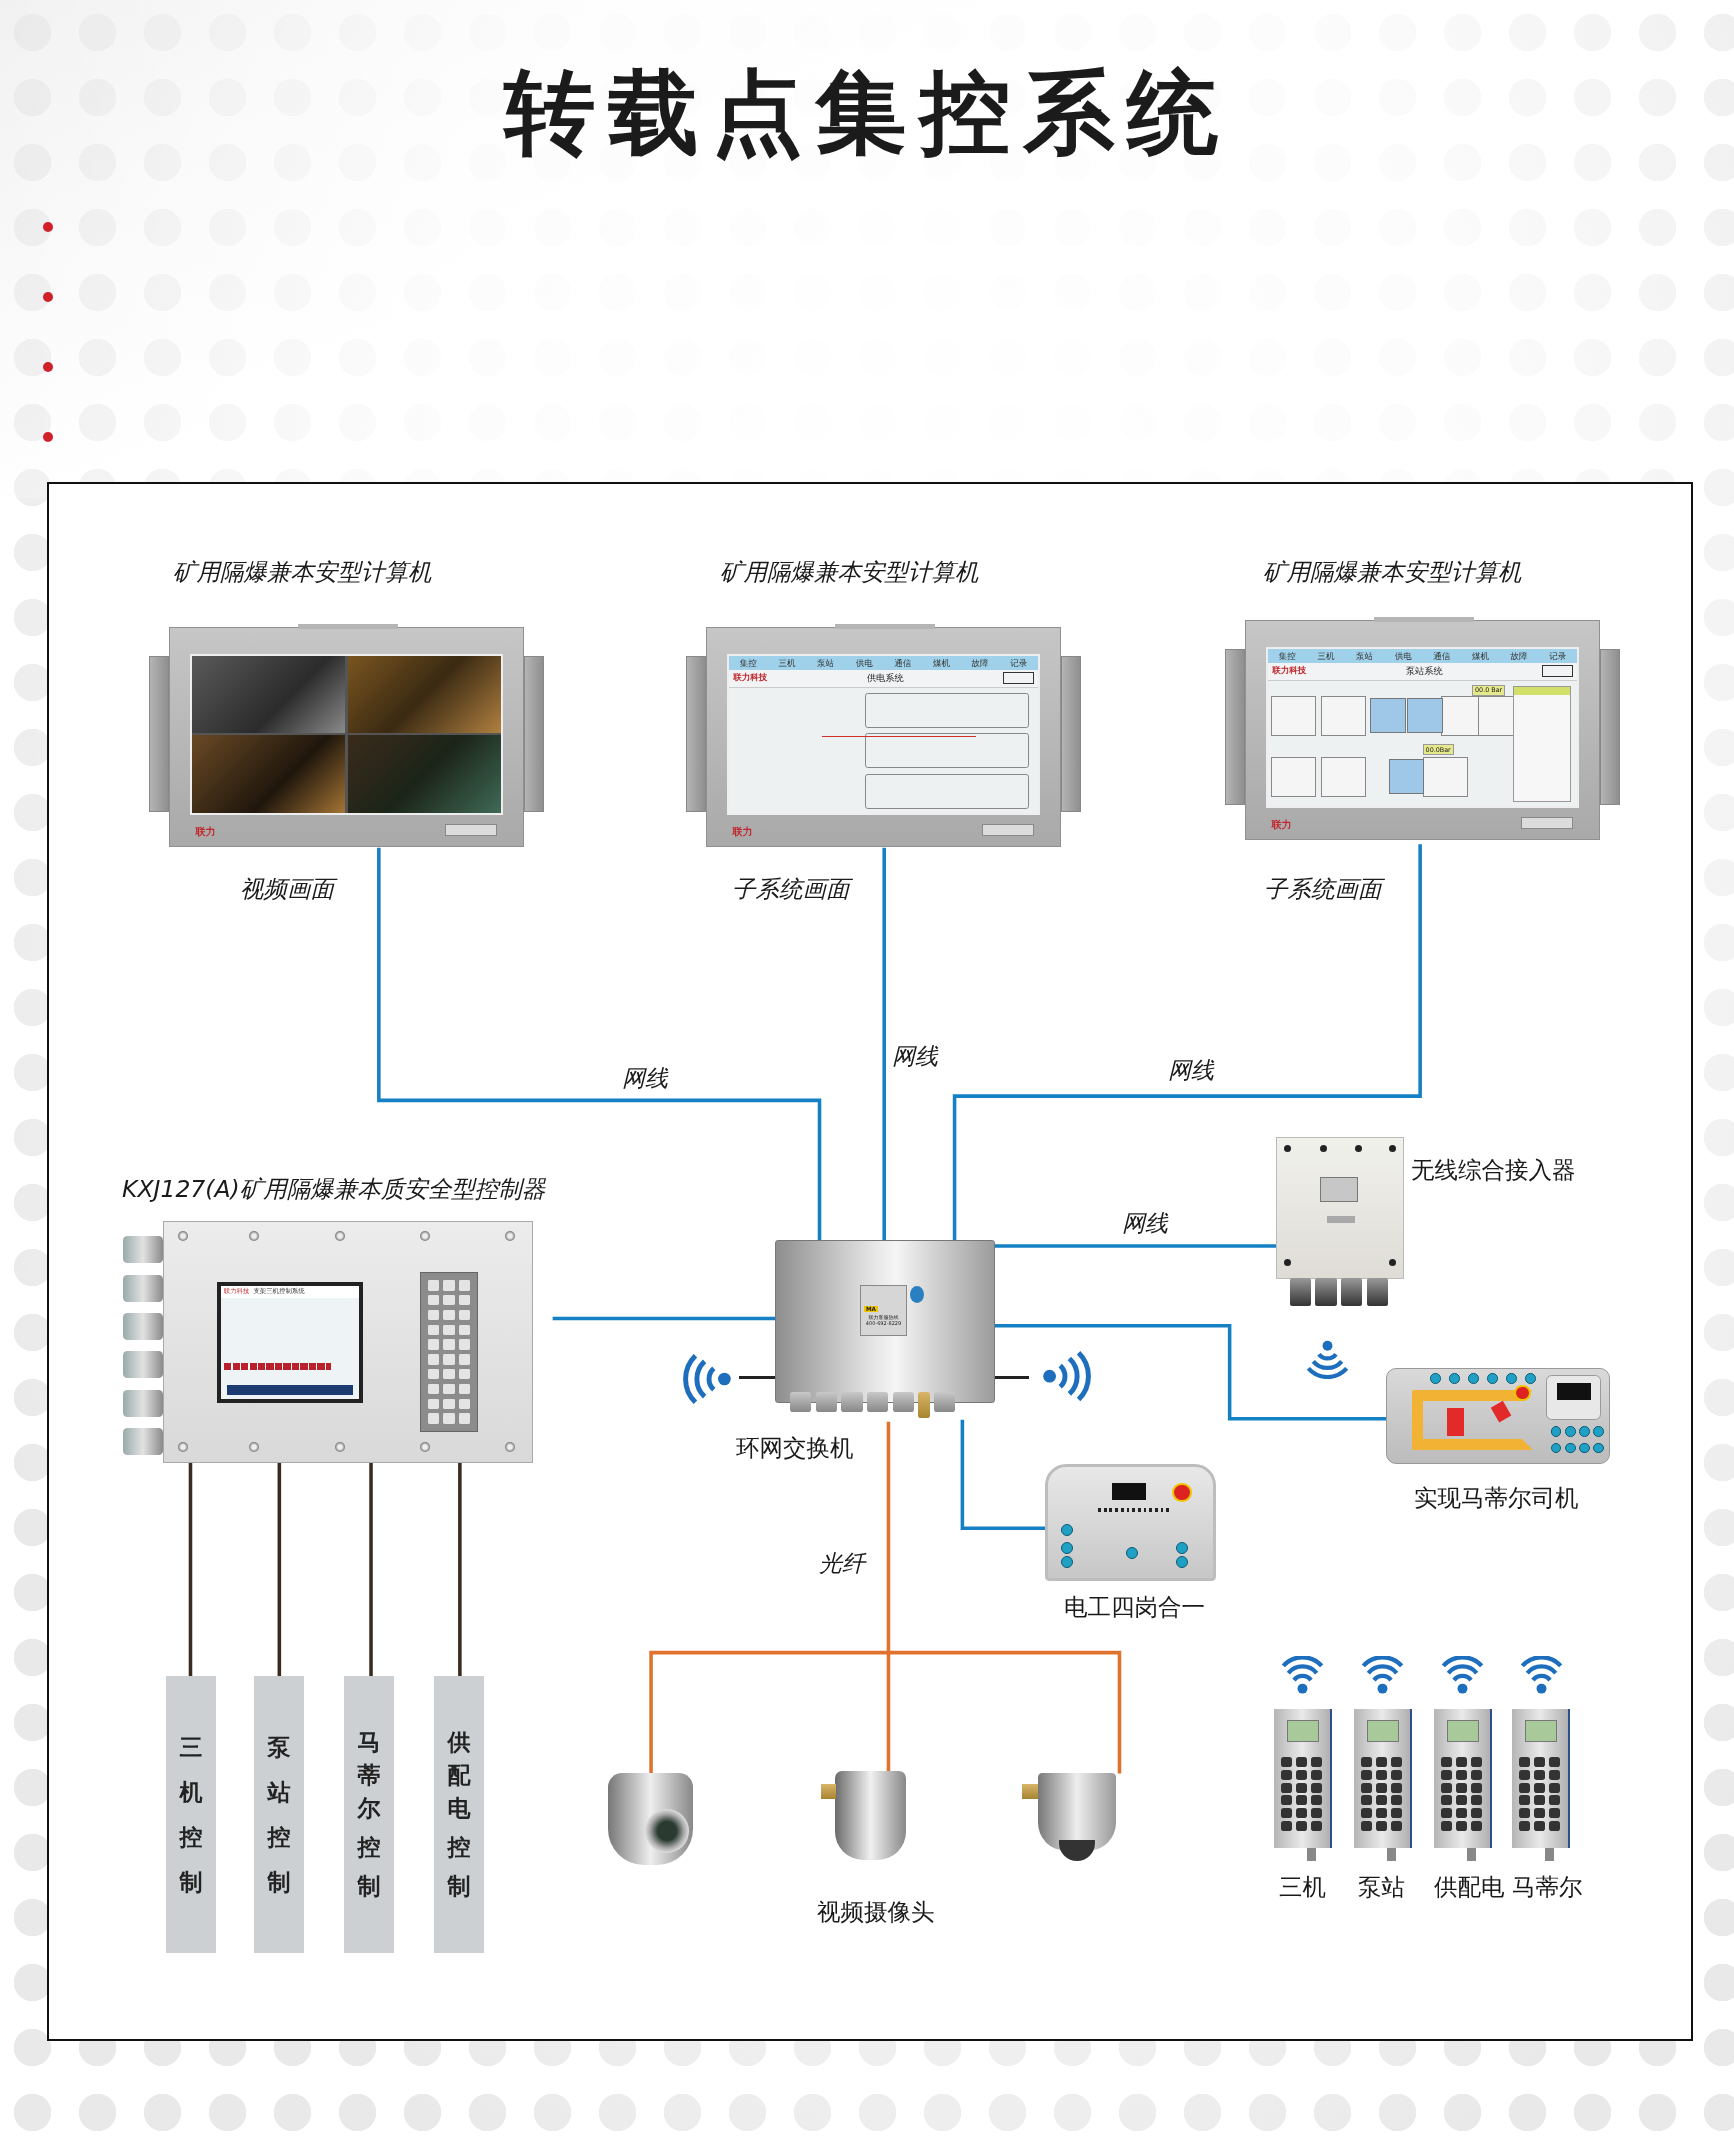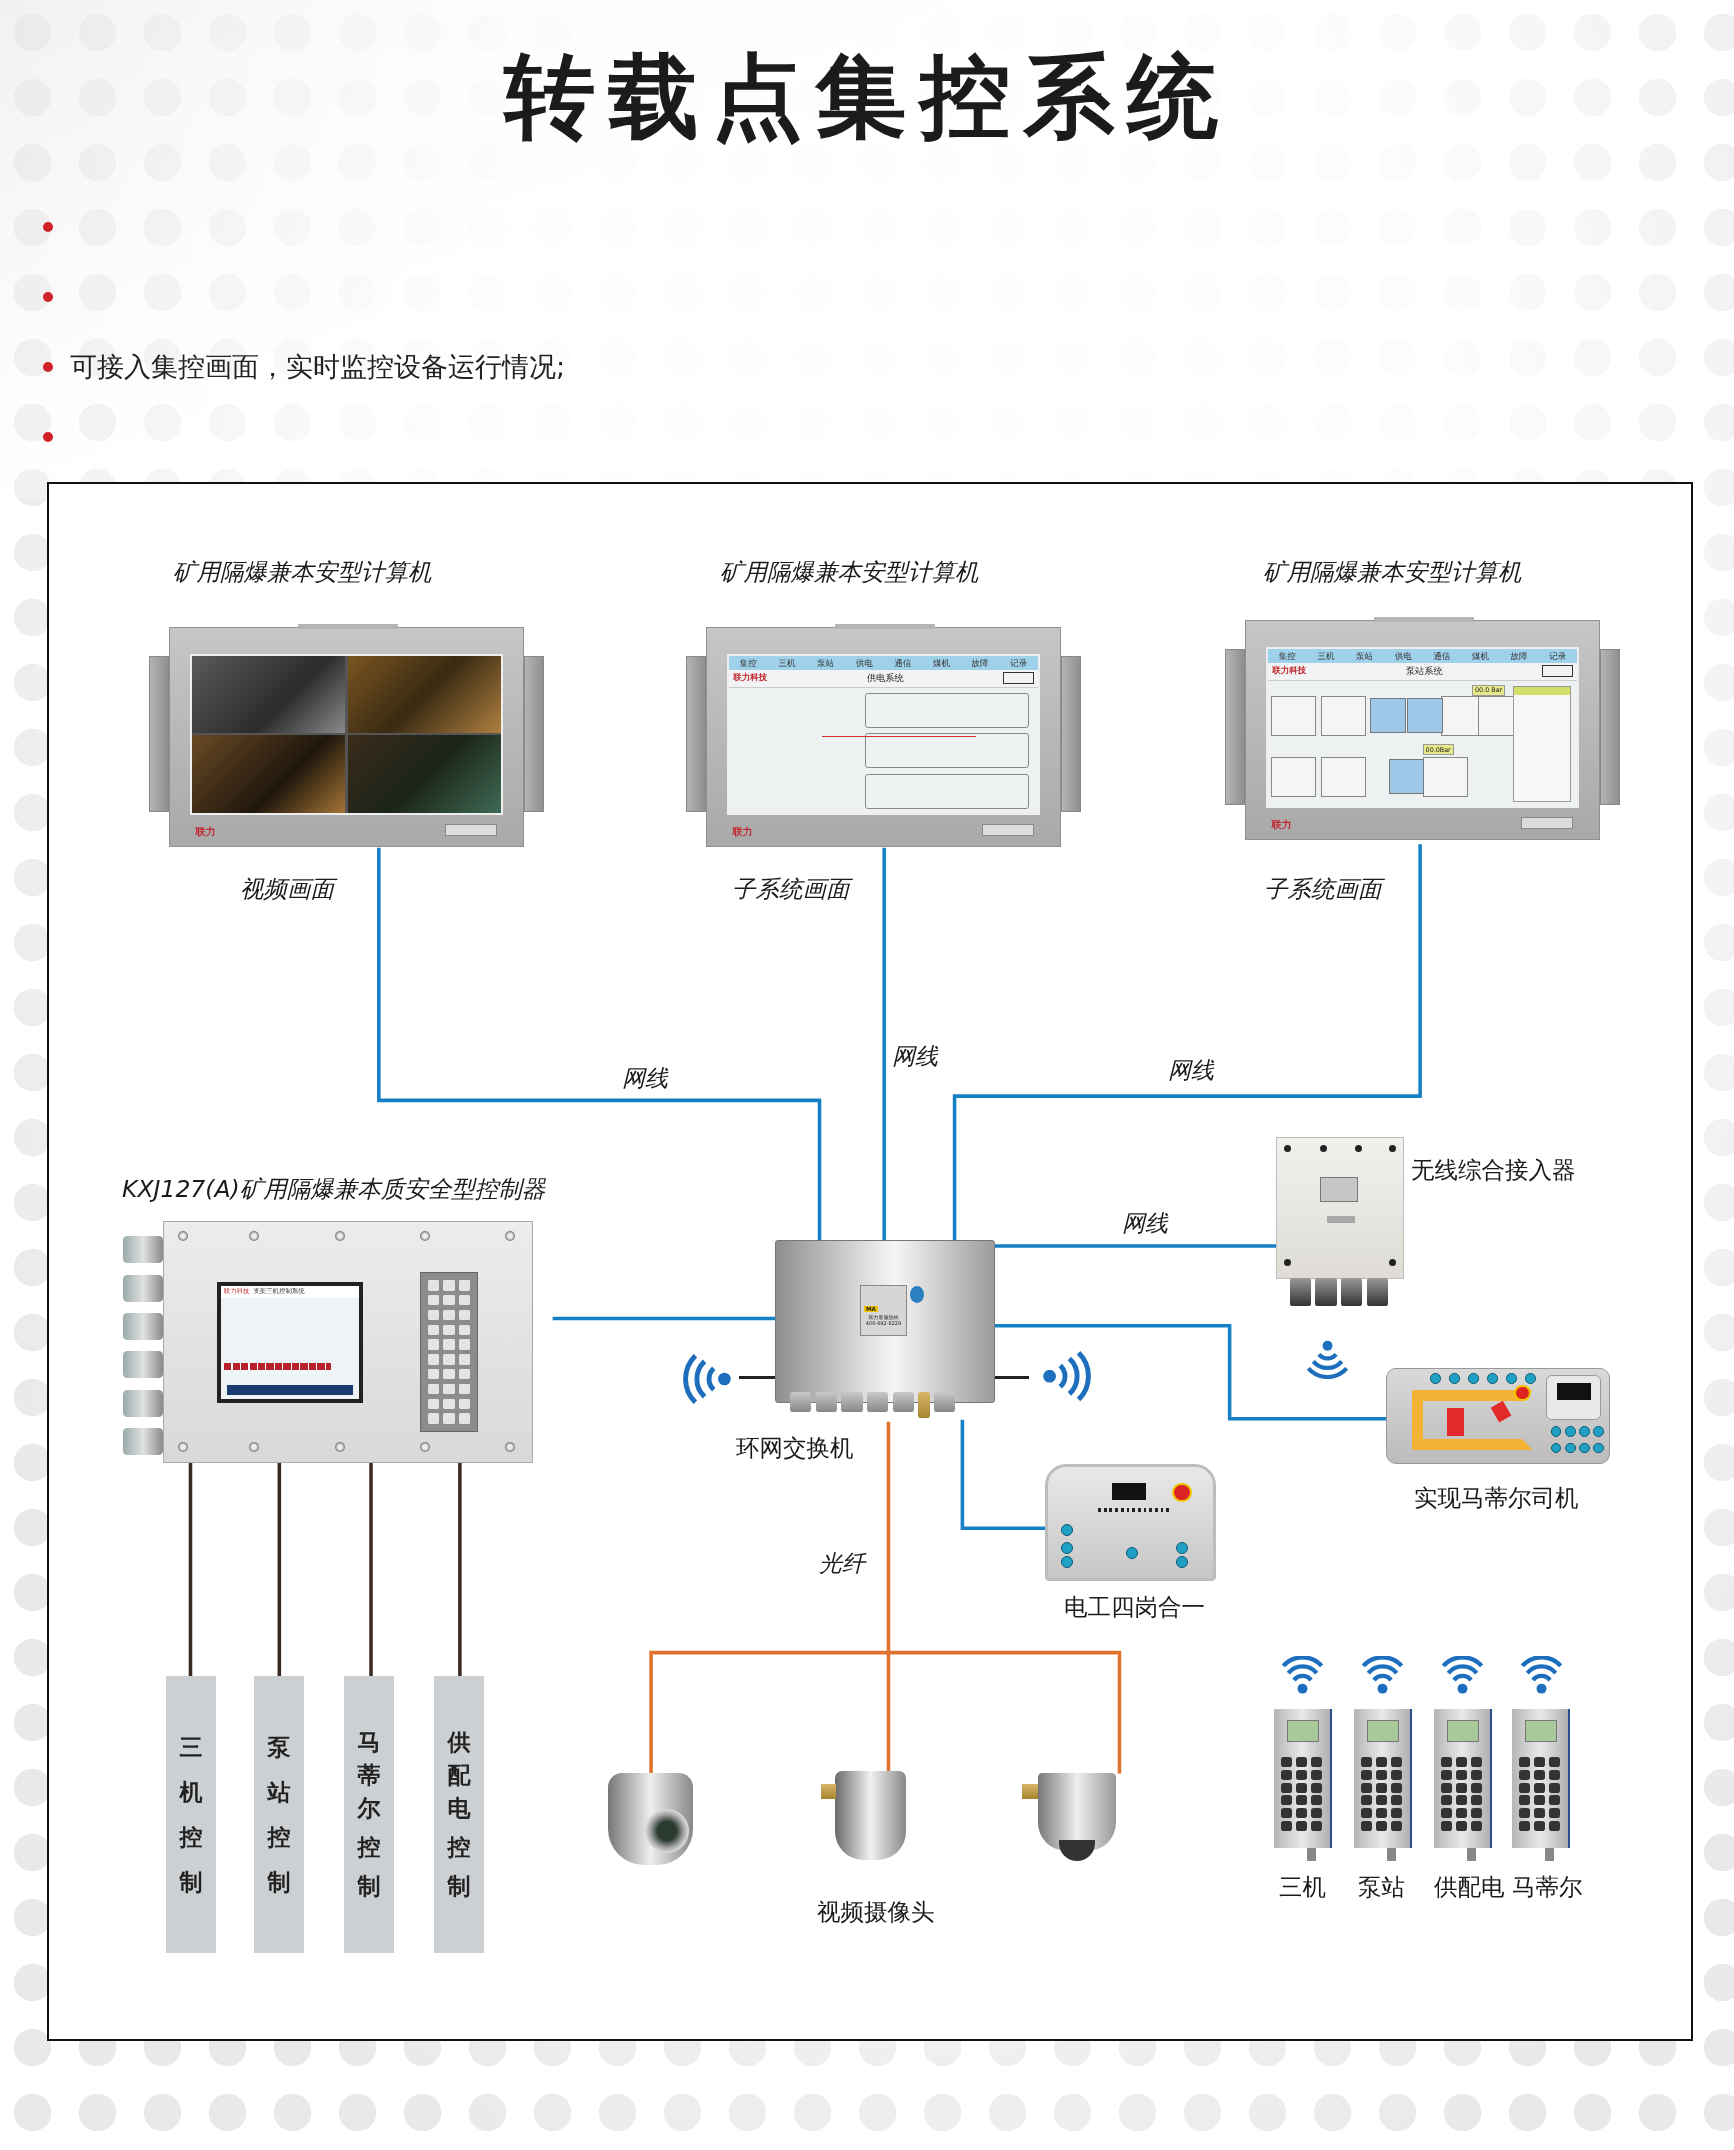--- a/index.html
+++ b/index.html
@@ -162,32 +162,31 @@
   .wifi { position: absolute; z-index: 4; }
   .caption { position: absolute; font-size: 23.5px; z-index: 4; white-space: nowrap; }
 </style>
 </head>
 <body>
 
 <div class="bg-dots"></div>
 <div class="bg-fade-tl"></div>
 <div class="bg-white-center"></div>
 
-<h1 class="title" style="margin:0;">转载点集控系统</h1>
+<h1 class="title" style="margin:16px;">转载点集控系统</h1>
 
 <div class="bullets">
   <div class="bullet">
       <span class="dot" style="background: rgb(208, 32, 42);"></span>
     </div>
   <div class="bullet">
       <span class="dot" style="background: rgb(208, 32, 42);"></span>
     </div>
   <div class="bullet">
       <span class="dot" style="background: rgb(208, 32, 42);"></span>
-      <span>可接入集控画面，实时监控设备运行情况;</span>
     </div>
   <div class="bullet">
       <span class="dot" style="background: rgb(208, 32, 42);"></span>
     </div>
 </div>
 
 <div class="frame"></div>
 
 <svg class="lines" viewBox="0 0 2441 3026">
   <g fill="none" stroke-width="5" stroke-linecap="square" id="net-lines">

